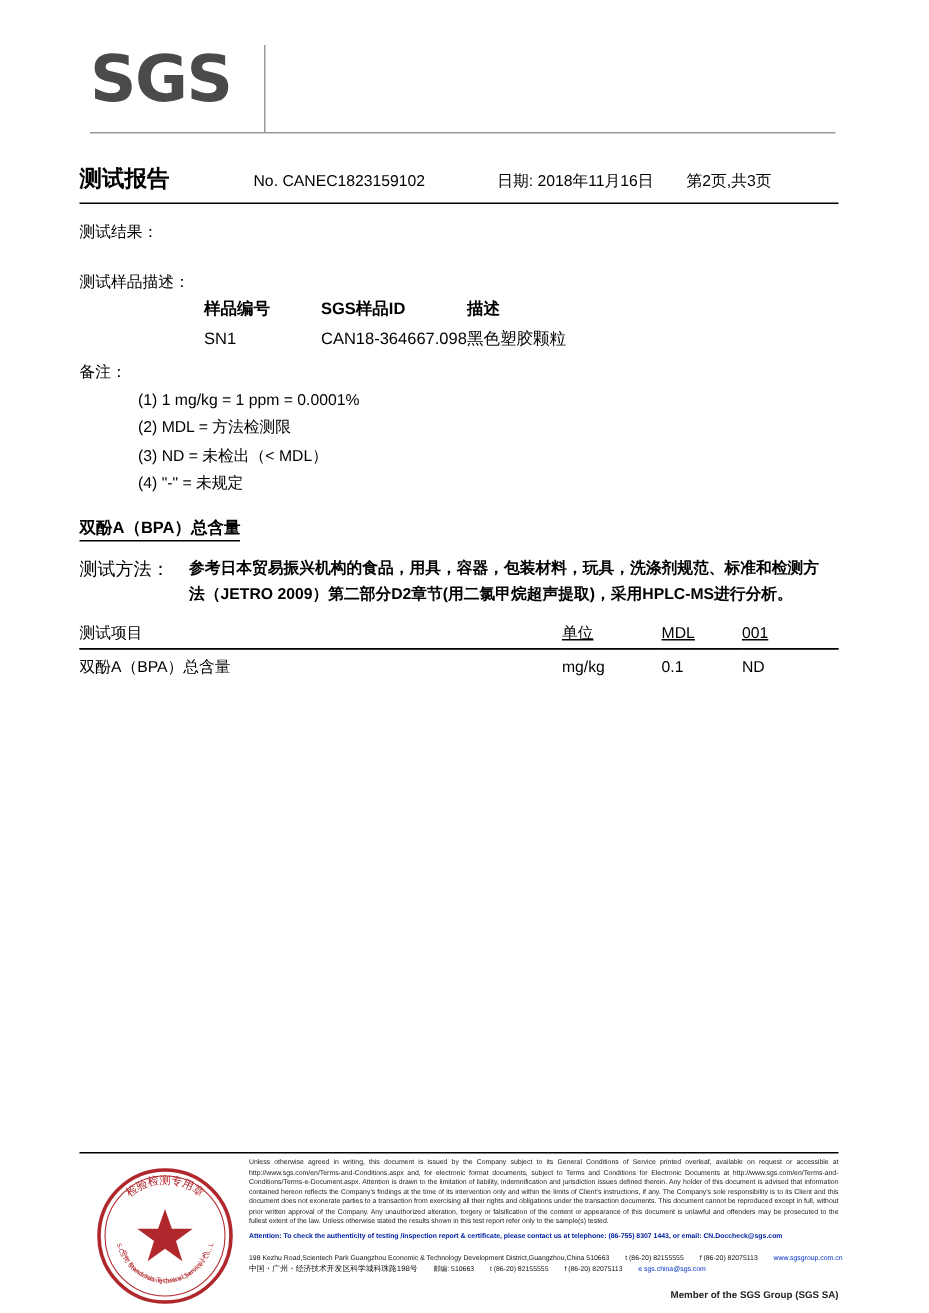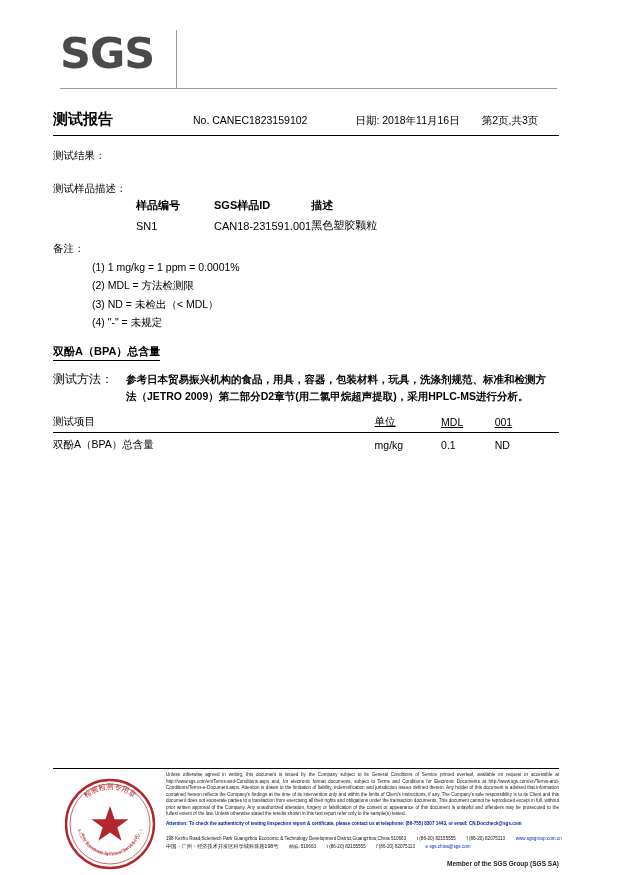--- a/index.html
+++ b/index.html
@@ -62,21 +62,21 @@
     display: flex;
     align-items: baseline;
   }
   .doc-title {
     font-size: 15px;
     font-weight: bold;
     color: #000;
     white-space: nowrap;
   }
   .title-meta {
-    margin-left: 80px;
+    margin-left: 56px;
     font-size: 10.5px;
     white-space: nowrap;
   }
   .title-date {
     margin-left: 48px;
     font-size: 10.5px;
     white-space: nowrap;
   }
   .title-page {
     margin-left: 22px;
@@ -279,21 +279,21 @@
       <thead>
         <tr>
           <th class="col-no">样品编号</th>
           <th class="col-id">SGS样品ID</th>
           <th class="col-desc">描述</th>
         </tr>
       </thead>
       <tbody>
         <tr>
           <td class="col-no cell-center">SN1</td>
-          <td class="col-id">CAN18-231591.001</td>
+          <td class="col-id">CAN18-364667.098</td>
           <td class="col-desc">黑色塑胶颗粒</td>
         </tr>
       </tbody>
     </table>
   </div>
 
   <div class="blk lbl-notes">备注：</div>
   <div class="notes-list">
     <div>(1) 1 mg/kg = 1 ppm = 0.0001%</div>
     <div>(2) MDL = 方法检测限</div>

